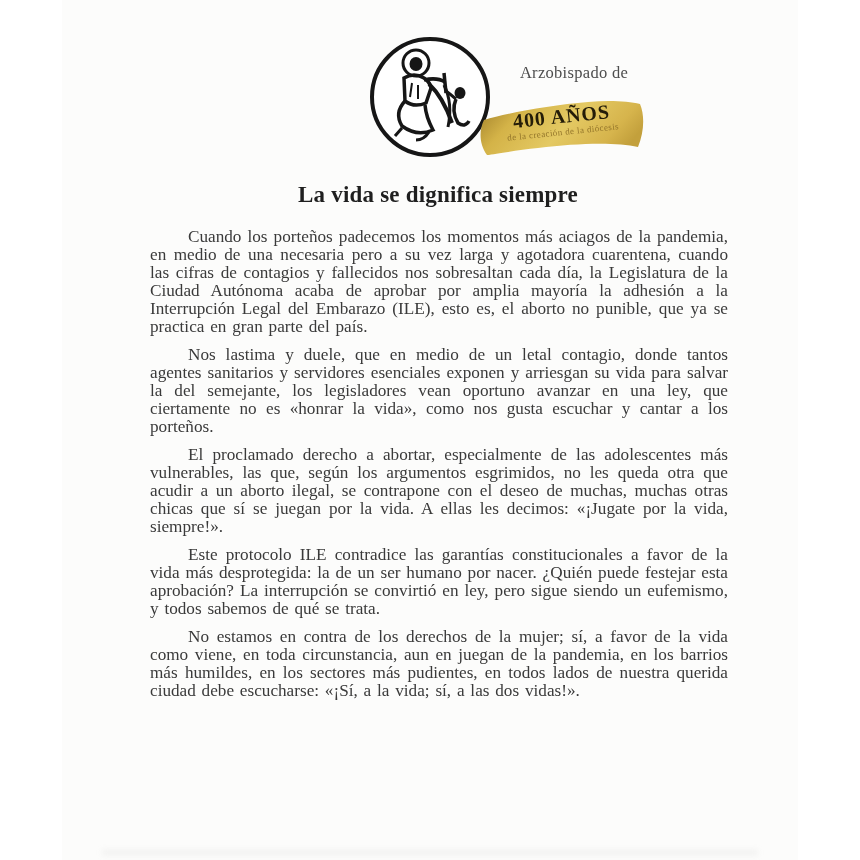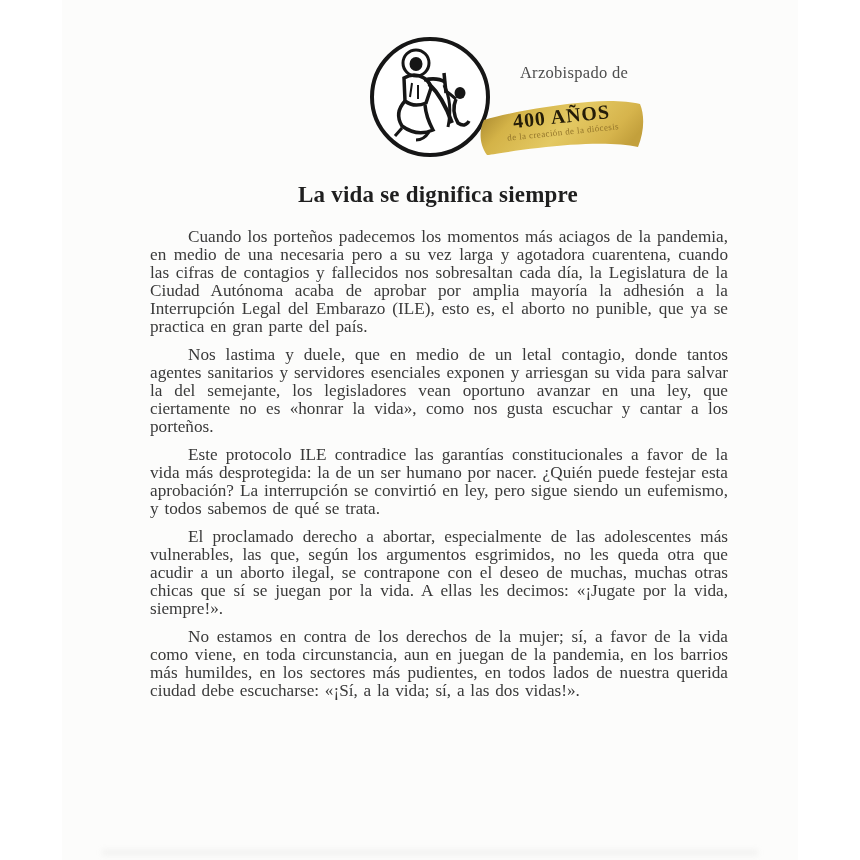--- a/index.html
+++ b/index.html
@@ -155,20 +155,20 @@
       </div>
     </div>
 
   </div>
 
   <h1 class="doc-title">La vida se dignifica siempre</h1>
 
   <div class="doc-body">
     <p>Cuando los porteños padecemos los momentos más aciagos de la pandemia, en medio de una necesaria pero a su vez larga y agotadora cuarentena, cuando las cifras de contagios y fallecidos nos sobresaltan cada día, la Legislatura de la Ciudad Autónoma acaba de aprobar por amplia mayoría la adhesión a la Interrupción Legal del Embarazo (ILE), esto es, el aborto no punible, que ya se practica en gran parte del país.</p>
     <p>Nos lastima y duele, que en medio de un letal contagio, donde tantos agentes sanitarios y servidores esenciales exponen y arriesgan su vida para salvar la del semejante, los legisladores vean oportuno avanzar en una ley, que ciertamente no es «honrar la vida», como nos gusta escuchar y cantar a los porteños.</p>
+    <p>El proclamado derecho a abortar, especialmente de las adolescentes más vulnerables, las que, según los argumentos esgrimidos, no les queda otra que acudir a un aborto ilegal, se contrapone con el deseo de muchas, muchas otras chicas que sí se juegan por la vida. A ellas les decimos: «¡Jugate por la vida, siempre!».</p>
     <p>Este protocolo ILE contradice las garantías constitucionales a favor de la vida más desprotegida: la de un ser humano por nacer. ¿Quién puede festejar esta aprobación? La interrupción se convirtió en ley, pero sigue siendo un eufemismo, y todos sabemos de qué se trata.</p>
-    <p>El proclamado derecho a abortar, especialmente de las adolescentes más vulnerables, las que, según los argumentos esgrimidos, no les queda otra que acudir a un aborto ilegal, se contrapone con el deseo de muchas, muchas otras chicas que sí se juegan por la vida. A ellas les decimos: «¡Jugate por la vida, siempre!».</p>
     <p>No estamos en contra de los derechos de la mujer; sí, a favor de la vida como viene, en toda circunstancia, aun en juegan de la pandemia, en los barrios más humildes, en los sectores más pudientes, en todos lados de nuestra querida ciudad debe escucharse: «¡Sí, a la vida; sí, a las dos vidas!».</p>
   </div>
 
   <div class="scan-shadow"></div>
 
 </div>
 
 </body></html>

